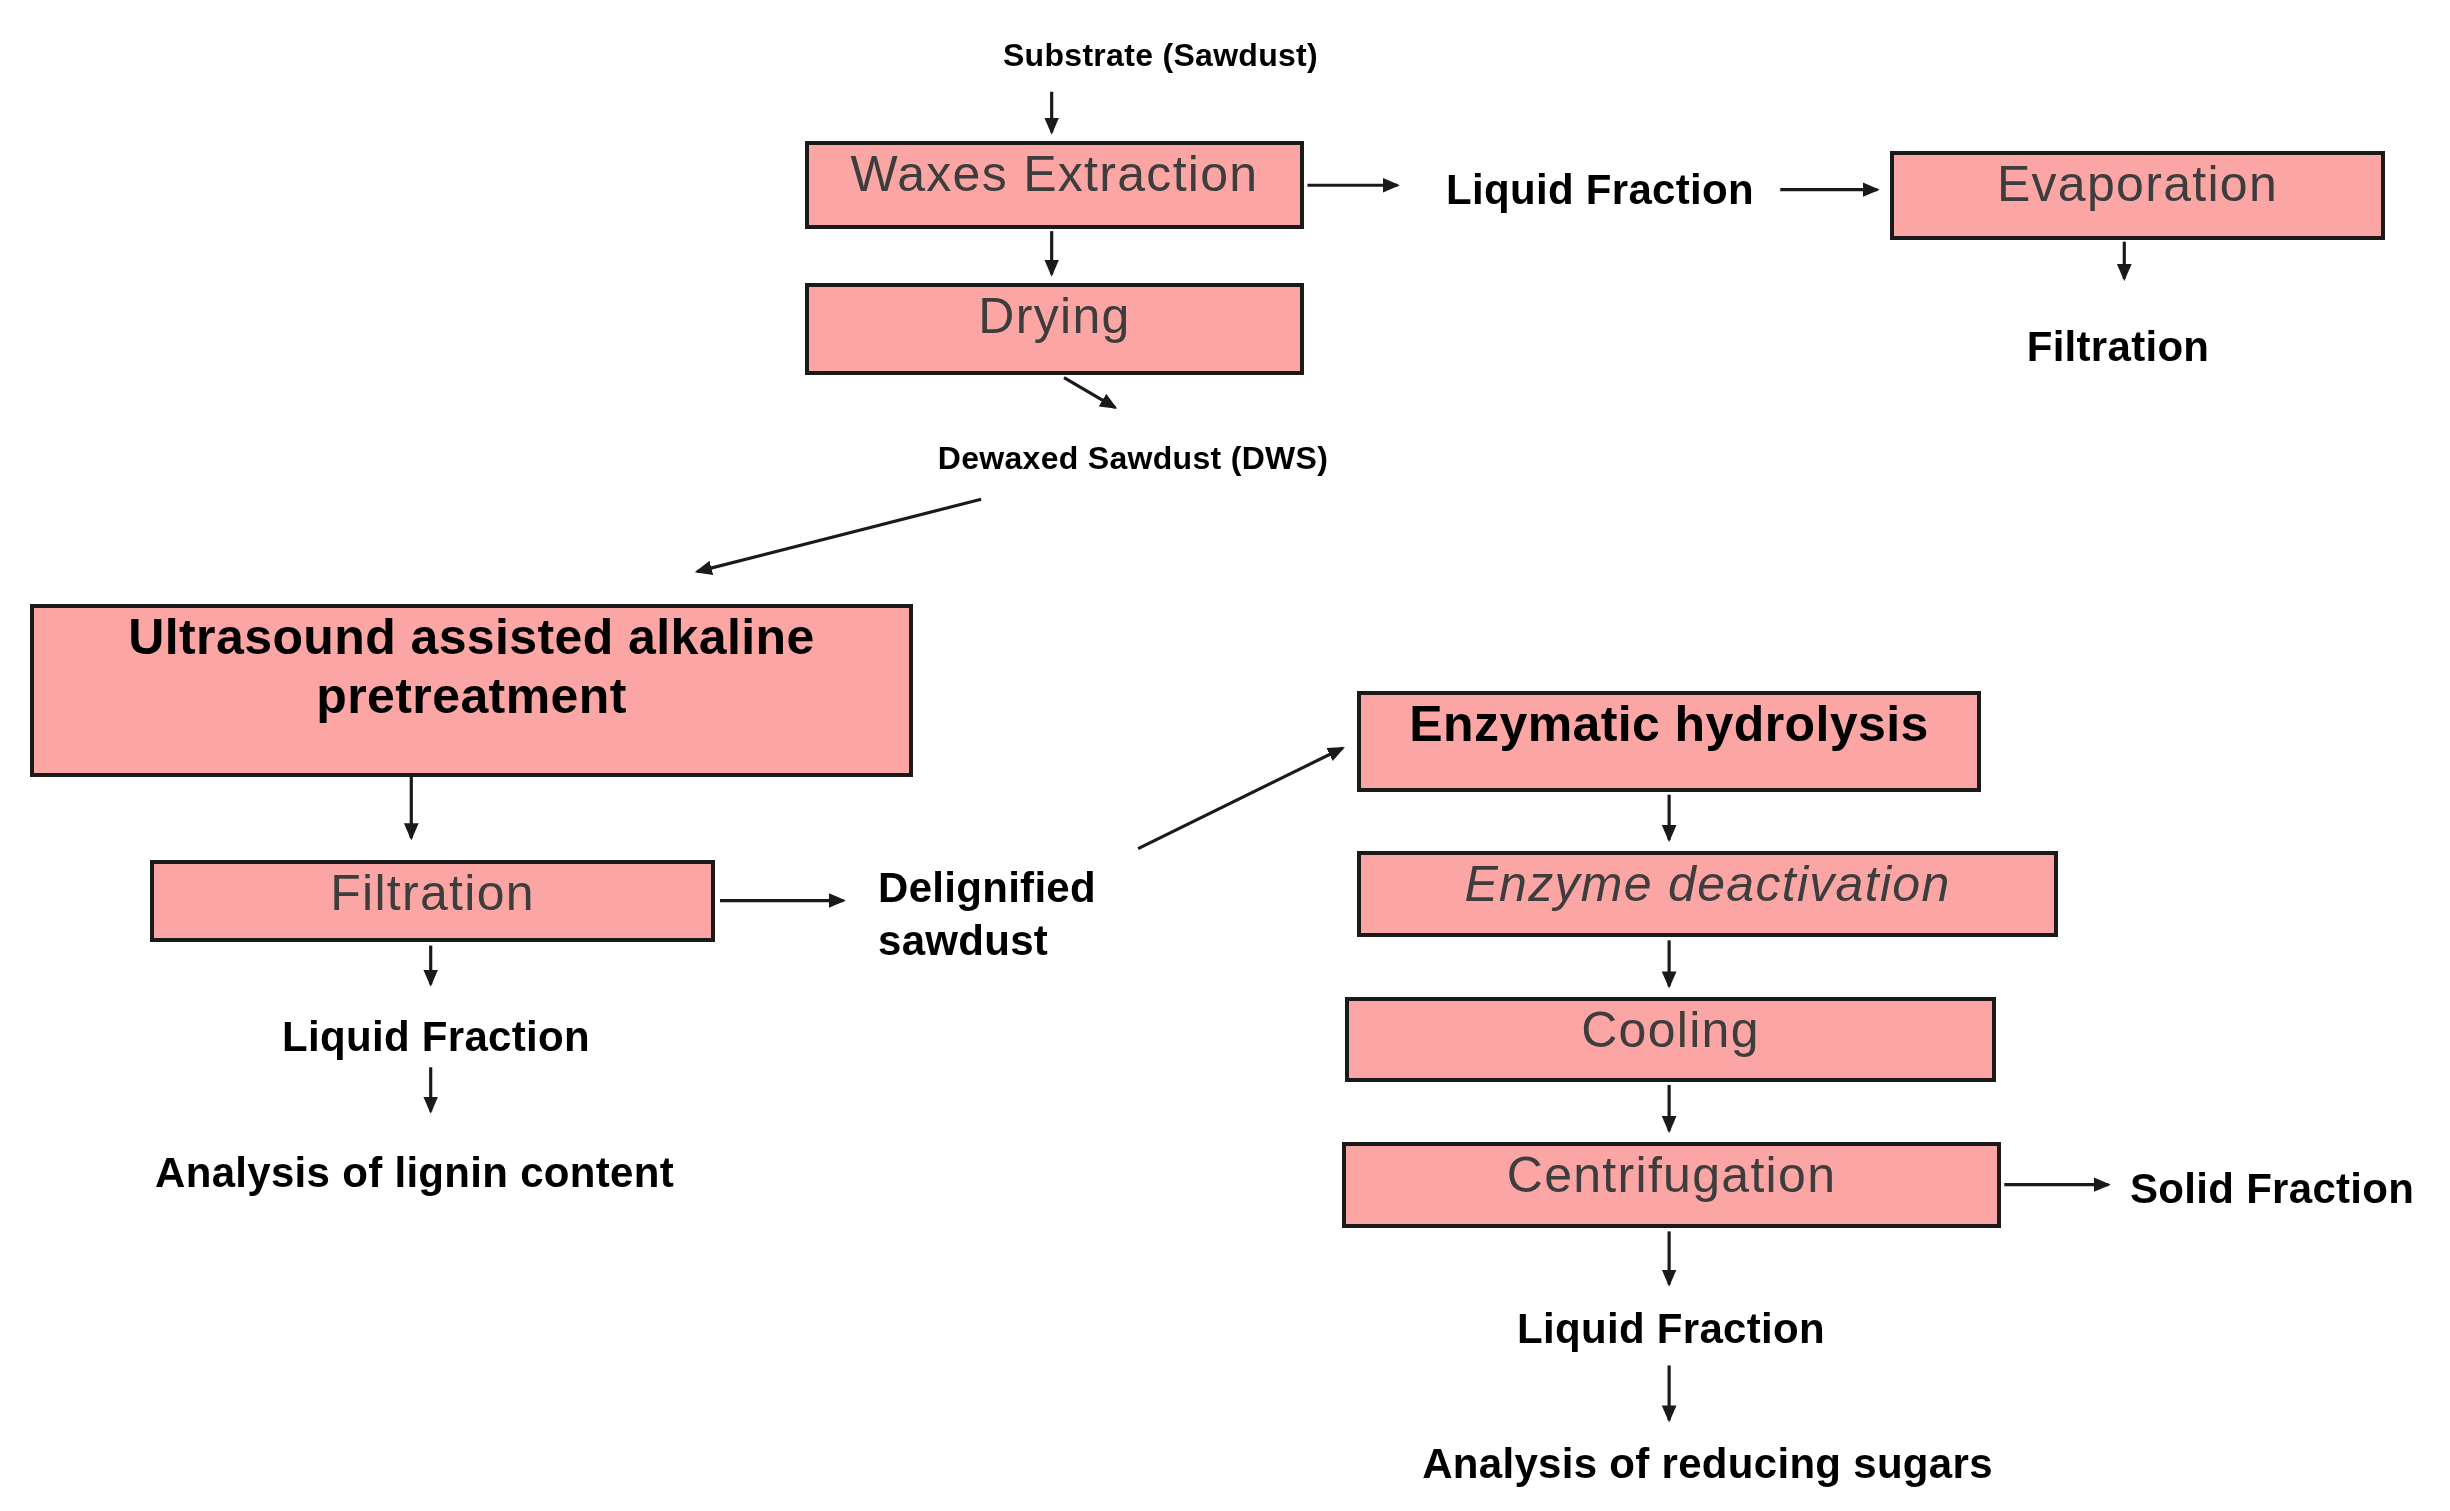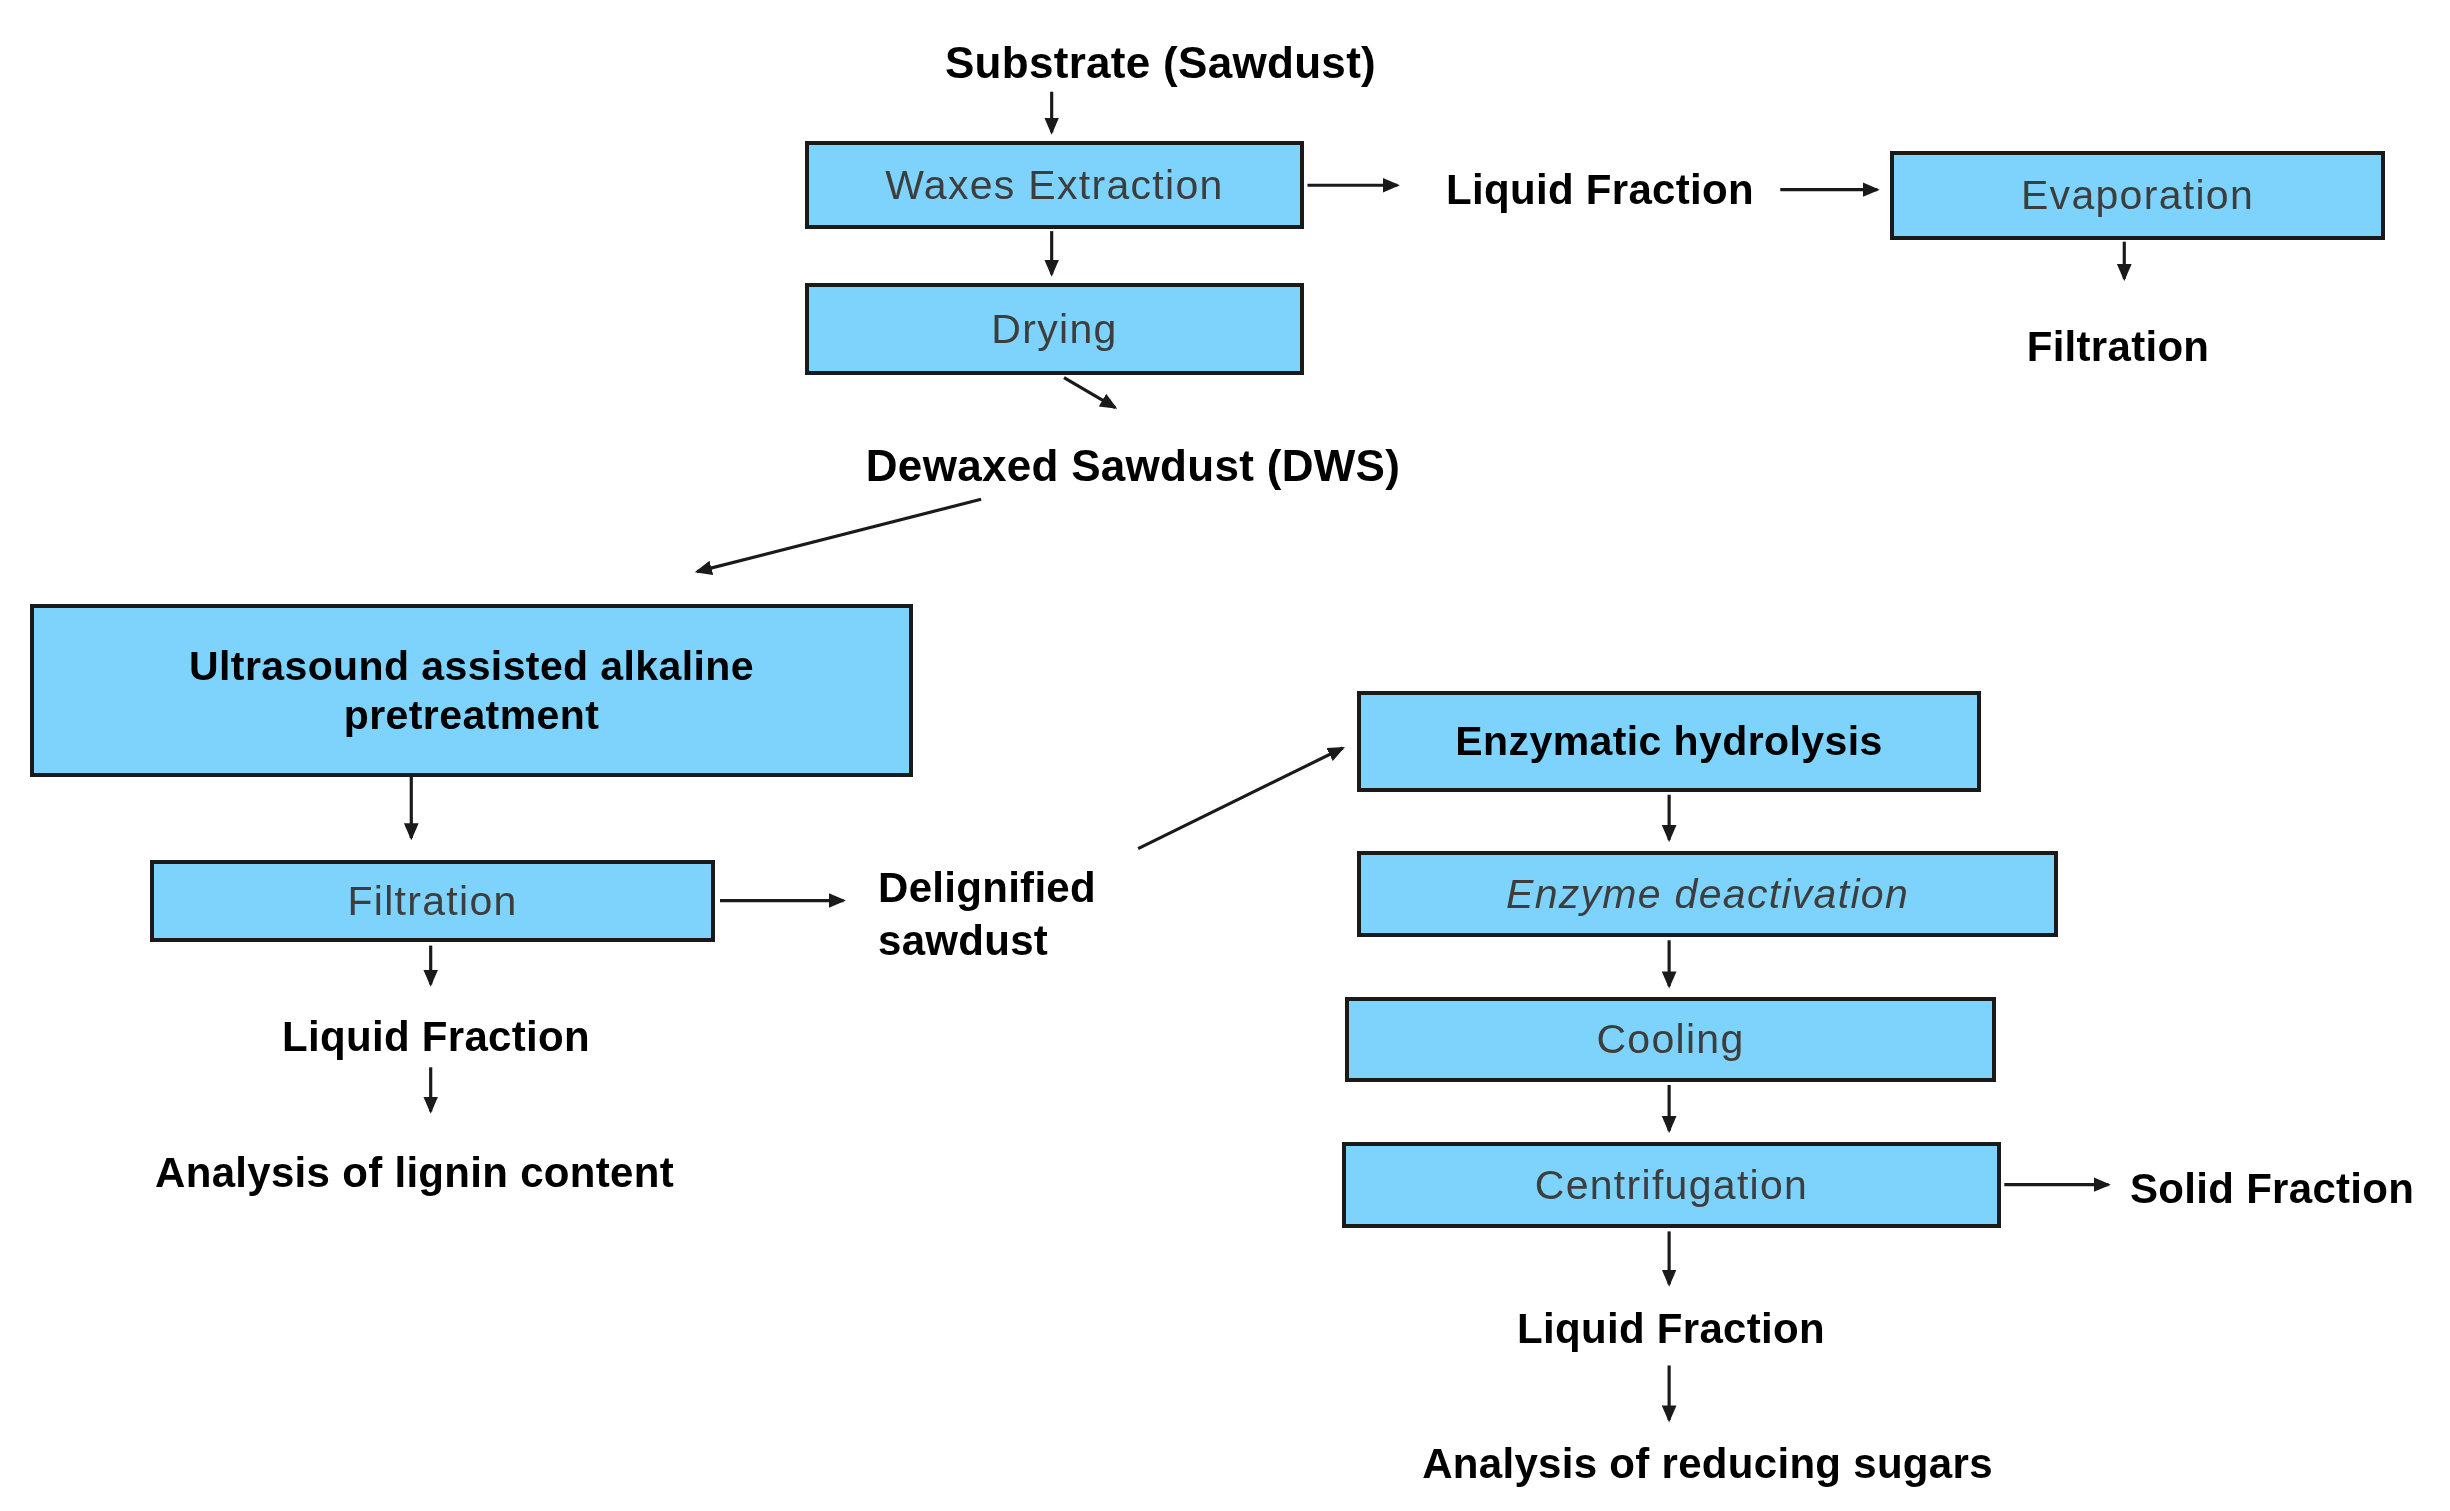--- a/index.html
+++ b/index.html
@@ -17,28 +17,28 @@
   }
   #edges {
     position: absolute;
     left: 0; top: 0;
     width: 2450px;
     height: 1511px;
   }
   .box {
     position: absolute;
     box-sizing: border-box;
-    background: #7dd3fc;
+    background: #fca5a5;
     border: 4.4px solid #1a1a1a;
     display: flex;
     flex-direction: column;
     align-items: center;
-    justify-content: center;
+    justify-content: flex-start;
     text-align: center;
-    font-size: 41px;
+    font-size: 50px;
     font-weight: 400;
     color: #3d3d3d;
     letter-spacing: 1.3px;
     line-height: 1.18;
   }
   .box.bold {
     font-weight: 700;
     color: #000000;
     letter-spacing: 0.4px;
   }
@@ -47,21 +47,21 @@
     font-weight: 700;
     color: #000000;
     font-size: 42px;
     letter-spacing: 0.3px;
     line-height: 1.26;
     text-align: center;
   }
   .flabel.align-left {
     text-align: left;
   }
-  .fs50 { font-size: 44px; }
+  .fs50 { font-size: 32px; }
 </style>
 </head>
 <body>
 
 <div id="canvas">
 
   <svg id="edges" viewBox="0 0 2777 1713">
     <defs>
       <marker id="ah" viewBox="0 0 10 10" refX="8.6" refY="5" markerWidth="5.4" markerHeight="5.4" orient="auto-start-reverse">
         <path d="M0,0.7 L10,5 L0,9.3 Z" fill="#1a1a1a"></path>

